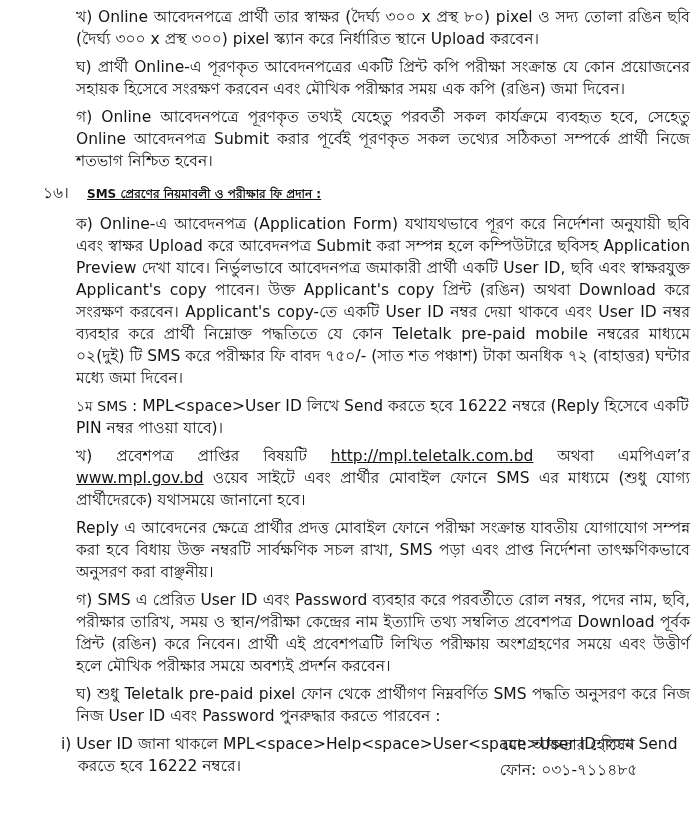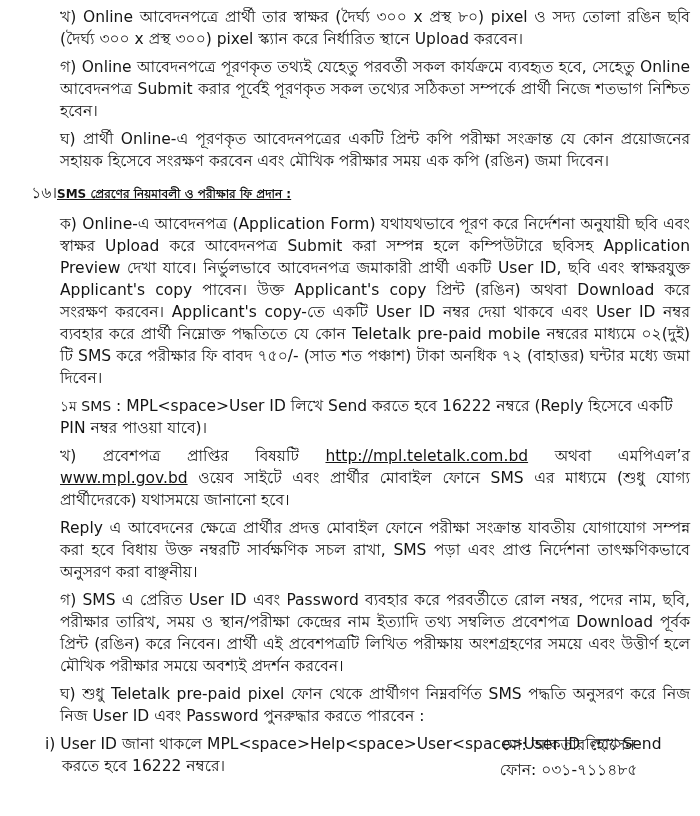--- a/index.html
+++ b/index.html
@@ -6,32 +6,31 @@
   .page {
     position: relative;
     width: 700px;
     height: 816px;
     box-sizing: border-box;
     background: #ffffff;
     color: #151515;
     font-family: "DejaVu Sans", "Liberation Sans", sans-serif;
     font-size: 15.5px;
     line-height: 22px;
-    padding: 6px 10px 0 0;
+    padding: 6px 10px 0 16px;
     overflow: hidden;
   }
   .para {
     margin: 0 0 6px 60px;
     text-align: justify;
   }
   .sec-row {
     display: flex;
     align-items: baseline;
-    margin: 10px 0 8px 13px;
-    text-align: right;
+    margin: 10px 0 8px 27px;
   }
   .sec-num {
     flex: none;
     width: 44px;
   }
   .sec-title {
     font-weight: bold;
     text-decoration: underline;
     font-size: 12px;
   }
@@ -53,23 +52,23 @@
     line-height: 25px;
   }
 </style>
 </head>
 <body>
 
 <div class="page">
 
   <div class="para">খ) Online আবেদনপত্রে প্রার্থী তার স্বাক্ষর (দৈর্ঘ্য ৩০০ x প্রস্থ ৮০) pixel ও সদ্য তোলা রঙিন ছবি (দৈর্ঘ্য ৩০০ x প্রস্থ ৩০০) pixel স্ক্যান করে নির্ধারিত স্থানে Upload করবেন।</div>
 
+  <div class="para">ঘ) প্রার্থী Online-এ পূরণকৃত আবেদনপত্রের একটি প্রিন্ট কপি পরীক্ষা সংক্রান্ত যে কোন প্রয়োজনের সহায়ক হিসেবে সংরক্ষণ করবেন এবং মৌখিক পরীক্ষার সময় এক কপি (রঙিন) জমা দিবেন।</div>
+
   <div class="para">গ) Online আবেদনপত্রে পূরণকৃত তথ্যই যেহেতু পরবর্তী সকল কার্যক্রমে ব্যবহৃত হবে, সেহেতু Online আবেদনপত্র Submit করার পূর্বেই পূরণকৃত সকল তথ্যের সঠিকতা সম্পর্কে প্রার্থী নিজে শতভাগ নিশ্চিত হবেন।</div>
-
-  <div class="para">ঘ) প্রার্থী Online-এ পূরণকৃত আবেদনপত্রের একটি প্রিন্ট কপি পরীক্ষা সংক্রান্ত যে কোন প্রয়োজনের সহায়ক হিসেবে সংরক্ষণ করবেন এবং মৌখিক পরীক্ষার সময় এক কপি (রঙিন) জমা দিবেন।</div>
 
   <div class="sec-row">
     <span class="sec-num">১৬।</span>
     <span class="sec-title">SMS প্রেরণের নিয়মাবলী ও পরীক্ষার ফি প্রদান :</span>
   </div>
 
   <div class="para">ক) Online-এ আবেদনপত্র (Application Form) যথাযথভাবে পূরণ করে নির্দেশনা অনুযায়ী ছবি এবং স্বাক্ষর Upload করে আবেদনপত্র Submit করা সম্পন্ন হলে কম্পিউটারে ছবিসহ Application Preview দেখা যাবে। নির্ভুলভাবে আবেদনপত্র জমাকারী প্রার্থী একটি User ID, ছবি এবং স্বাক্ষরযুক্ত Applicant's copy পাবেন। উক্ত Applicant's copy প্রিন্ট (রঙিন) অথবা Download করে সংরক্ষণ করবেন। Applicant's copy-তে একটি User ID নম্বর দেয়া থাকবে এবং User ID নম্বর ব্যবহার করে প্রার্থী নিম্নোক্ত পদ্ধতিতে যে কোন Teletalk pre-paid mobile নম্বরের মাধ্যমে ০২(দুই) টি SMS করে পরীক্ষার ফি বাবদ ৭৫০/- (সাত শত পঞ্চাশ) টাকা অনধিক ৭২ (বাহাত্তর) ঘন্টার মধ্যে জমা দিবেন।</div>
 
   <div class="para sms-line"><span class="sms-label">১ম SMS</span><span> : MPL&lt;space&gt;User ID লিখে Send করতে হবে 16222 নম্বরে (Reply হিসেবে একটি PIN নম্বর পাওয়া যাবে)।</span></div>
 

